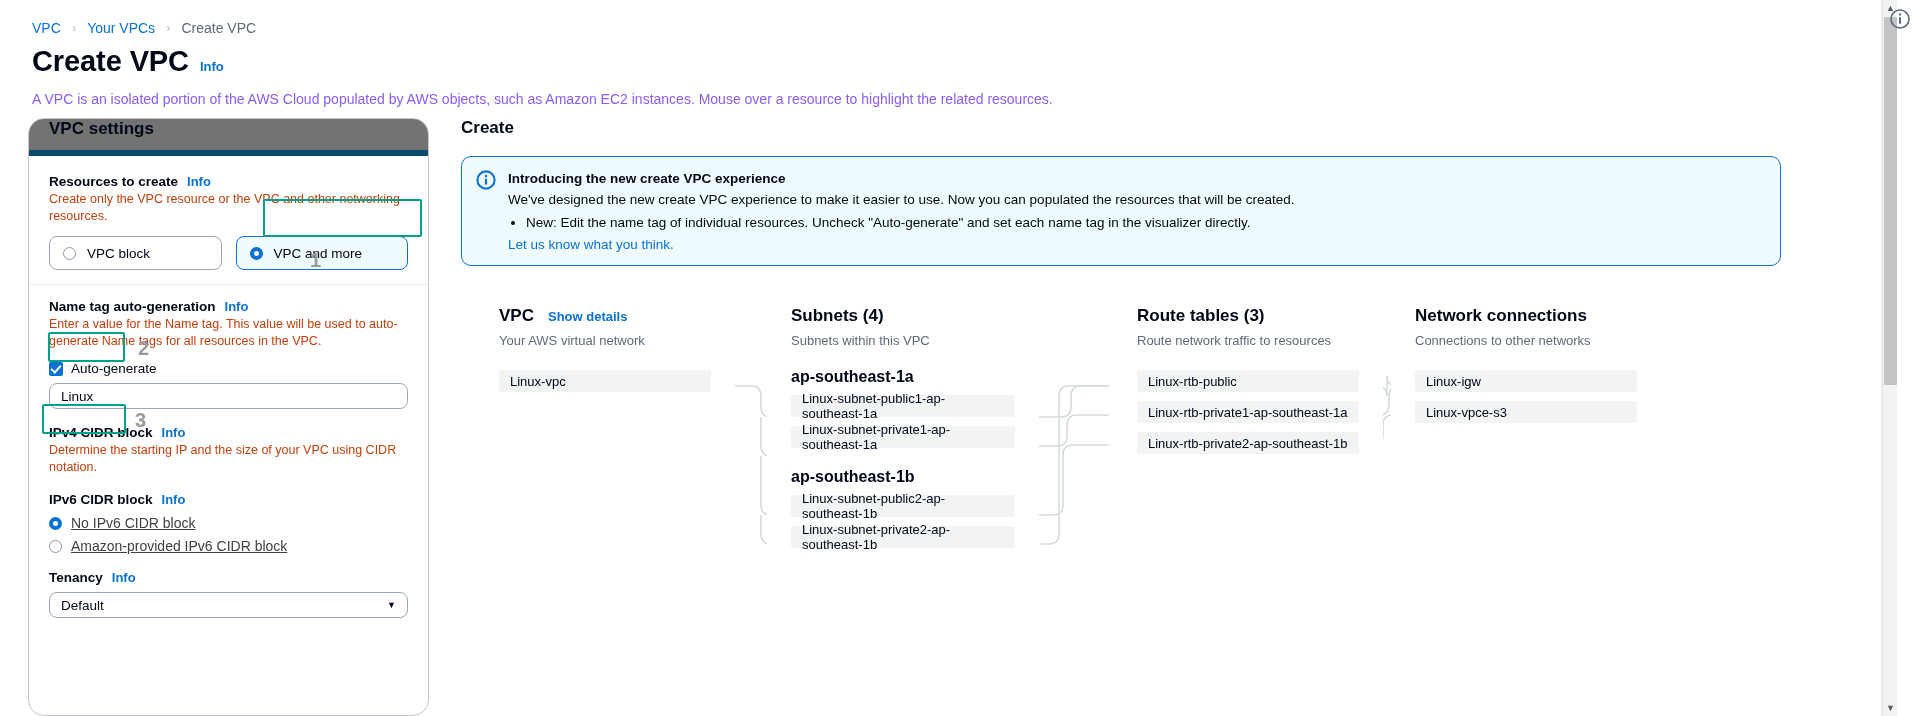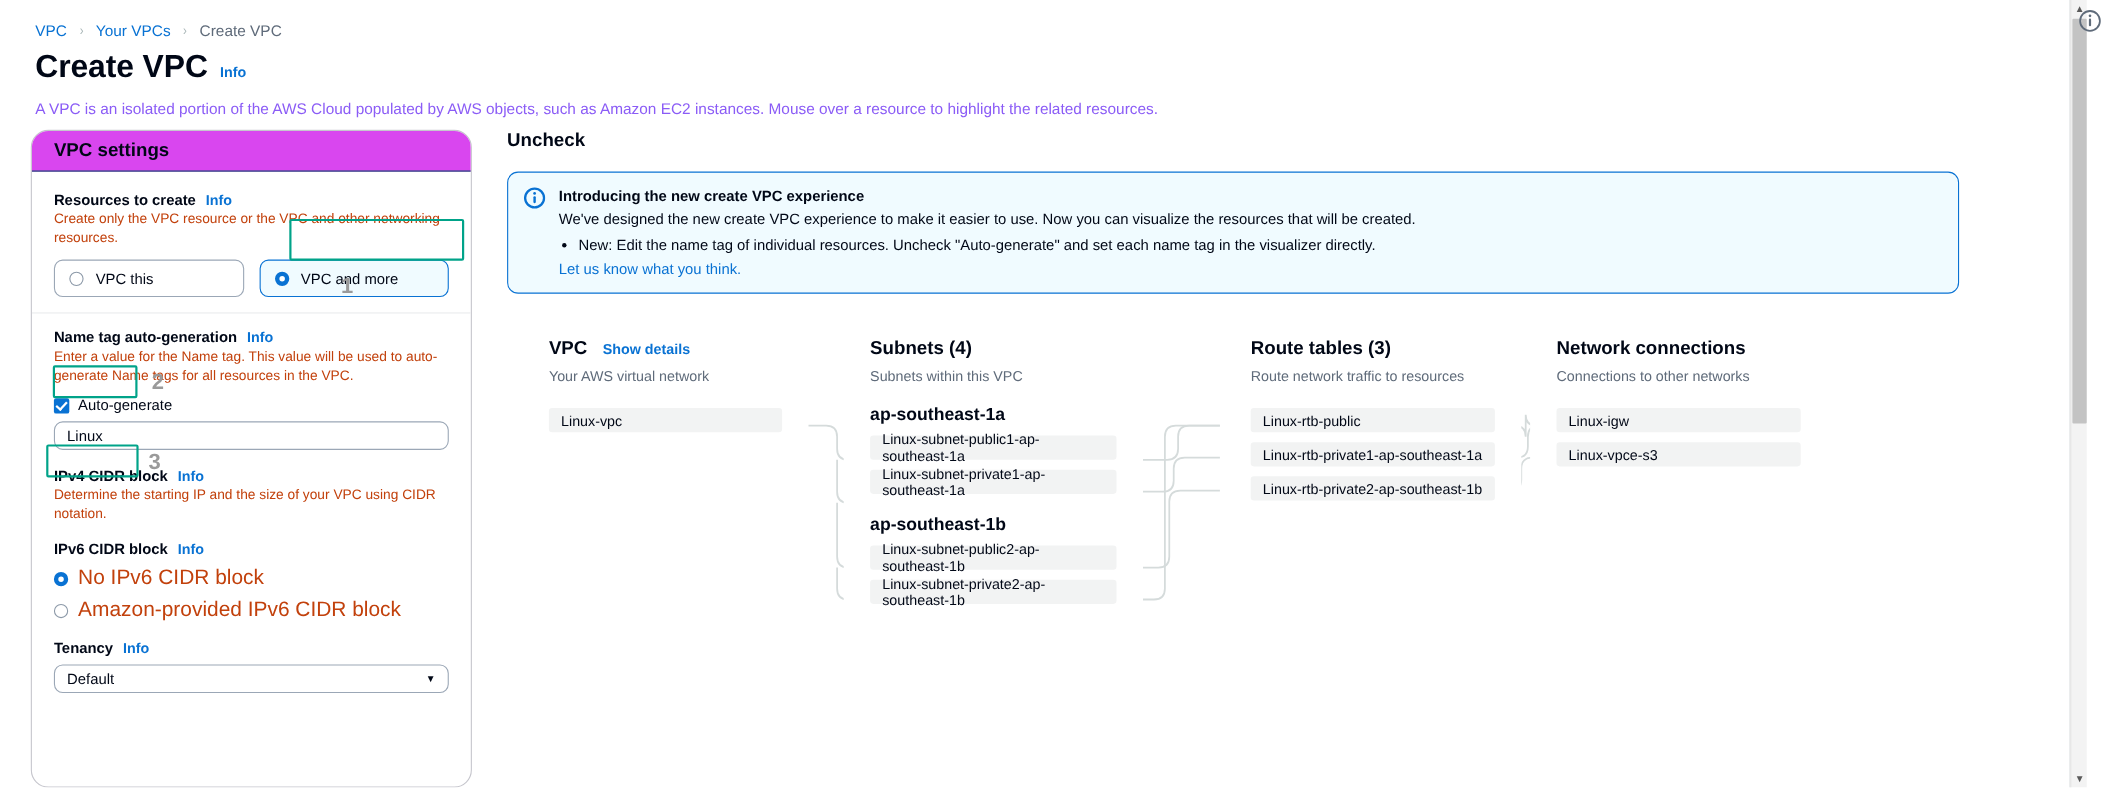--- a/index.html
+++ b/index.html
@@ -66,23 +66,23 @@
   
   .columns { position: absolute; left: 28px; top: 118px; right: 0; }
 
   
   .settings-card {
     position: absolute; left: 0; top: 0; width: 401px; height: 598px;
     background: #ffffff; border: 1px solid #c6c6cd; border-radius: 16px;
     overflow: hidden;
   }
   .settings-header {
-    height: 37px; border-bottom: 1px solid #0c4a6e;
-    display: flex; align-items: center; padding: 0 20px;
-    background: #d946ef;
+    height: 37px; border-bottom: 6px solid #0c4a6e;
+    display: flex; padding: 0 20px;
+    background: #737373;
   }
   .settings-header-title { font-size: 17px; font-weight: 700; color: #000716; }
   .settings-body { padding: 18px 20px 0 20px; }
 
   .field-label-row { display: flex; align-items: baseline; gap: 9px; }
   .field-label { font-size: 13.5px; font-weight: 700; color: #000716; }
   .field-desc { font-size: 12.5px; color: #c2410c; line-height: 17px; margin-top: 2px; }
 
   
   .tile-row { display: flex; gap: 14px; margin-top: 11px; }
@@ -132,21 +132,21 @@
     display: flex; align-items: center; padding: 0 11px;
     font-size: 13.5px; color: #000716; background: #ffffff;
     position: relative;
   }
   .input-suffix {
     position: absolute; right: 11px; font-size: 12.5px; color: #5f6b7a;
   }
 
   .radio-stack { margin-top: 8px; display: flex; flex-direction: column; gap: 7px; }
   .radio-row { display: flex; align-items: center; gap: 9px; cursor: pointer; }
-  .radio-row .radio-label { font-size: 19px; color: #c2410c; }
+  .radio-row .radio-label { font-size: 14px; color: #404040; text-decoration: underline; }
 
   .select-box {
     margin-top: 7px; height: 26px; width: 100%;
     border: 1px solid #9ba7b6; border-radius: 8px;
     display: flex; align-items: center; justify-content: space-between;
     padding: 0 11px; font-size: 13.5px; color: #000716; background: #ffffff;
     cursor: pointer;
   }
   .caret { font-size: 9px; color: #000716; }
 
@@ -229,21 +229,21 @@
 
           <div>
             <div class="field-label-row">
               <span class="field-label">Resources to create</span>
               <span class="info-link">Info</span>
             </div>
             <div class="field-desc">Create only the VPC resource or the VPC and other networking resources.</div>
             <div class="tile-row">
               <div class="tile">
                 <span class="radio-dot"></span>
-                <span class="tile-label">VPC this</span>
+                <span class="tile-label">VPC block</span>
               </div>
               <div class="tile selected">
                 <span class="radio-dot on"></span>
                 <span class="tile-label">VPC and more</span>
               </div>
             </div>
           </div>
 
           <div class="divider"></div>
 
@@ -303,31 +303,31 @@
         <div class="anno-box" style="left:234px; top:80px; width:159px; height:38px;"></div>
         <div class="anno-box" style="left:19px;  top:213px; width:77px;  height:30px;"></div>
         <div class="anno-box" style="left:13px;  top:285px; width:84px;  height:30px;"></div>
       </div>
 
       <div class="anno-num" style="left:282px; top:131px;">1</div>
       <div class="anno-num" style="left:110px; top:219px;">2</div>
       <div class="anno-num" style="left:107px; top:291px;">3</div>
 
       <div class="preview">
-        <div class="preview-title">Uncheck</div>
+        <div class="preview-title">Create</div>
 
         <div class="alert">
           <svg class="alert-icon" viewBox="0 0 20 20">
             <circle cx="10" cy="10" r="8.6" fill="none" stroke="#0972d3" stroke-width="2.1"></circle>
             <circle cx="10" cy="5.9" r="1.25" fill="#0972d3"></circle>
             <rect x="8.9" y="8.4" width="2.2" height="6.3" rx="1" fill="#0972d3"></rect>
           </svg>
           <div>
             <div class="alert-title">Introducing the new create VPC experience</div>
-            <div class="alert-text">We've designed the new create VPC experience to make it easier to use. Now you can visualize the resources that will be created.</div>
+            <div class="alert-text">We've designed the new create VPC experience to make it easier to use. Now you can populated the resources that will be created.</div>
             <ul class="alert-ul">
               <li>New: Edit the name tag of individual resources. Uncheck "Auto-generate" and set each name tag in the visualizer directly.</li>
             </ul>
             <span class="alert-link">Let us know what you think.</span>
           </div>
         </div>
 
         <div class="diagram">
 
           <svg class="connectors" width="1120" height="290">

